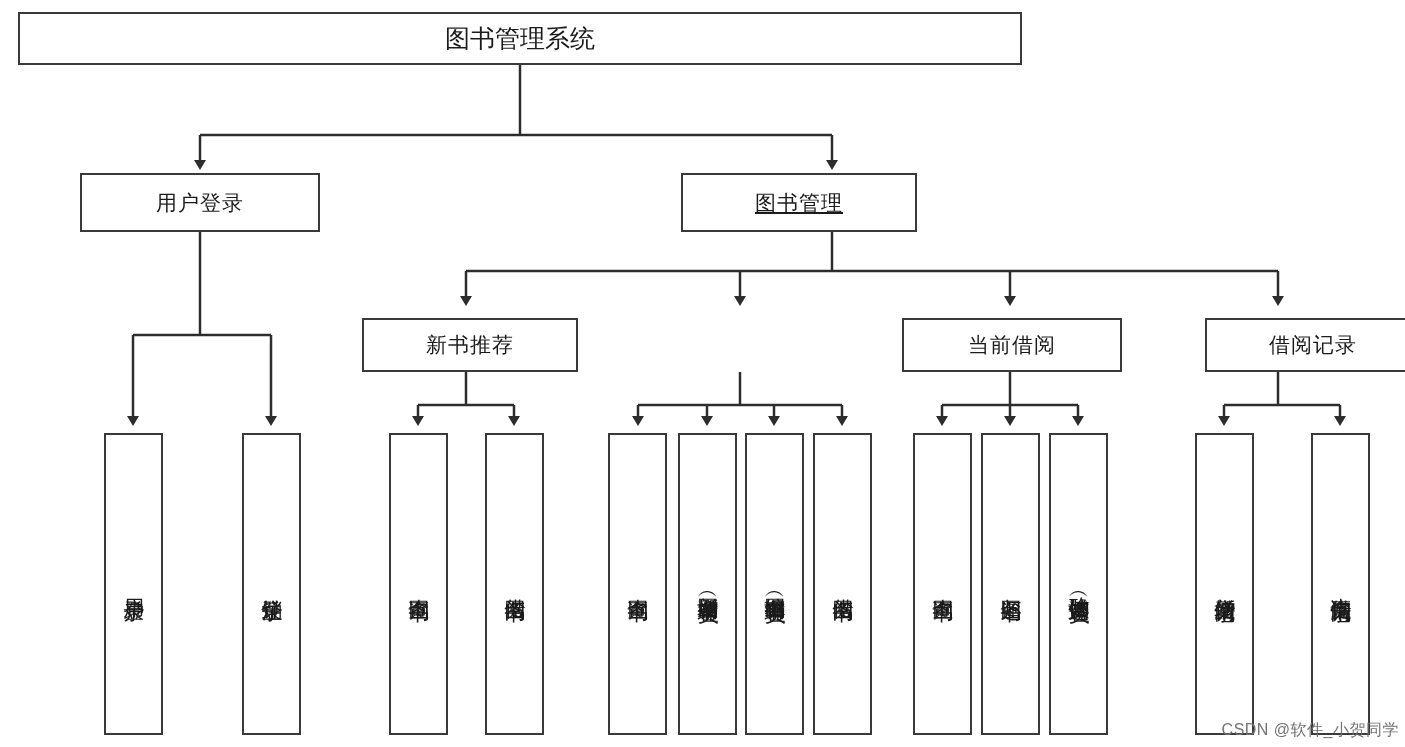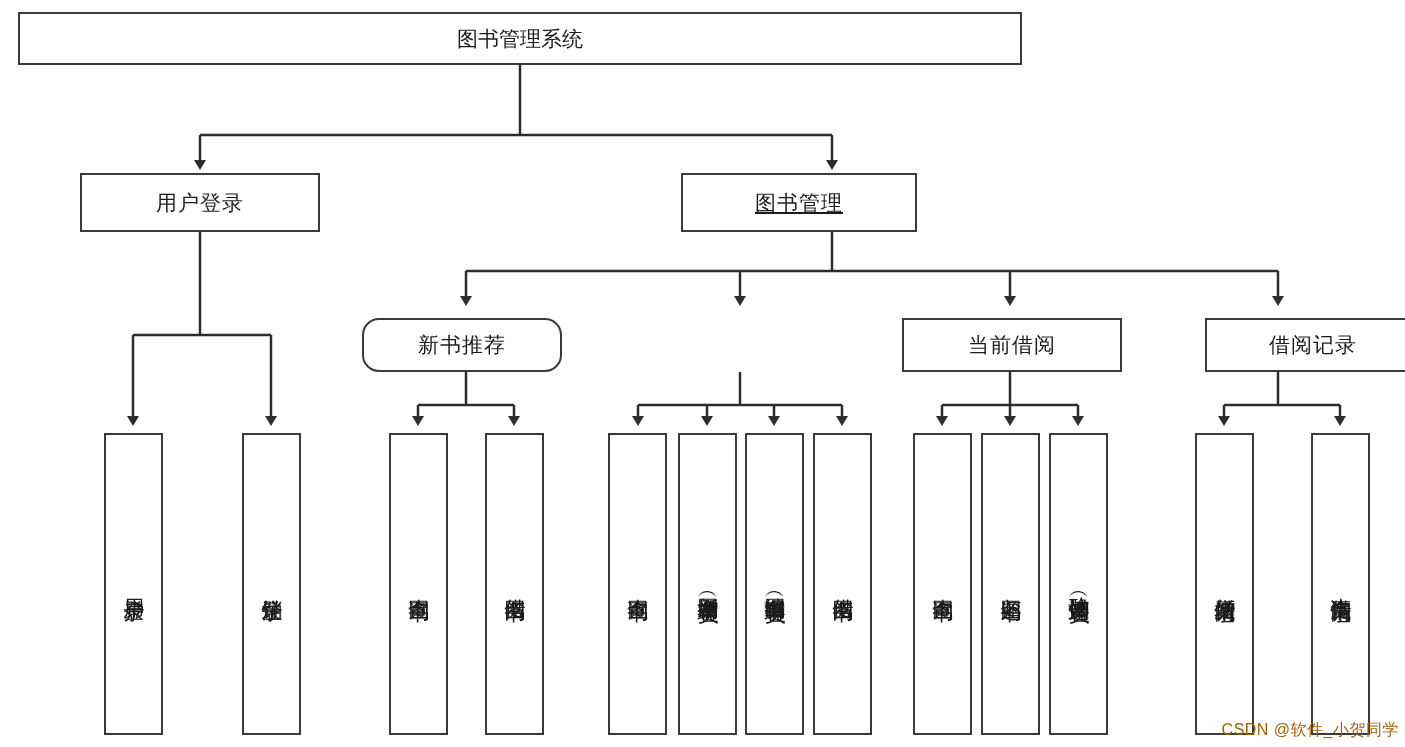--- a/index.html
+++ b/index.html
@@ -2,26 +2,26 @@
 <html><head>
 <meta charset="utf-8">
 <style>
   html,body{margin:0;padding:0;background:#ffffff;}
   body{width:1405px;height:747px;font-family:"Liberation Sans","DejaVu Sans",sans-serif;overflow:hidden;position:relative;}
   #canvas{position:relative;width:1405px;height:747px;background:#fff;}
   svg.lines{position:absolute;left:0;top:0;width:1405px;height:747px;pointer-events:none;}
   .node{position:absolute;box-sizing:border-box;background:#ffffff;border:2px solid #3a3a3a;
         display:flex;align-items:center;justify-content:center;color:#1b1b1b;}
   .node.h{font-size:21px;letter-spacing:1px;}
-  .node.root{font-size:21px;}
+  .node.root{font-size:25px;}
   .leaf{position:absolute;box-sizing:border-box;background:#ffffff;border:2px solid #3a3a3a;
         display:flex;align-items:center;justify-content:center;}
   .leaf .vtext{writing-mode:vertical-rl;text-orientation:upright;font-size:21px;line-height:1.18;
         color:#1b1b1b;letter-spacing:1px;white-space:nowrap;}
-  .watermark{position:absolute;right:6px;bottom:6px;font-size:16px;color:#a16207;
+  .watermark{position:absolute;right:6px;bottom:6px;font-size:16px;color:#737373;
         letter-spacing:.5px;white-space:nowrap;}
 </style>
 </head>
 <body>
 
 <div id="canvas">
 
   <svg class="lines" viewBox="0 0 1405 747" preserveAspectRatio="none">
     <defs>
       <marker id="arrow" markerWidth="10" markerHeight="12" refX="1" refY="6" orient="auto" markerUnits="userSpaceOnUse">
@@ -76,21 +76,21 @@
     <span>图书管理系统</span>
   </div>
 
   <div class="node h" style="left:80px;top:173px;width:240px;height:59px;">
     <span>用户登录</span>
   </div>
   <div class="node h" style="left:681px;top:173px;width:236px;height:59px;text-decoration:underline;">
     <span>图书管理</span>
   </div>
 
-  <div class="node h" style="left:362px;top:318px;width:200px;height:54px;border-radius:17px;">
+  <div class="node h" style="left:362px;top:318px;width:216px;height:54px;">
     <span>新书推荐</span>
   </div>
   <div class="node h" style="left:902px;top:318px;width:220px;height:54px;">
     <span>当前借阅</span>
   </div>
   <div class="node h" style="left:1205px;top:318px;width:216px;height:54px;">
     <span>借阅记录</span>
   </div>
 
   <div class="leaf" style="left:104px;top:433px;width:59px;height:302px;">

